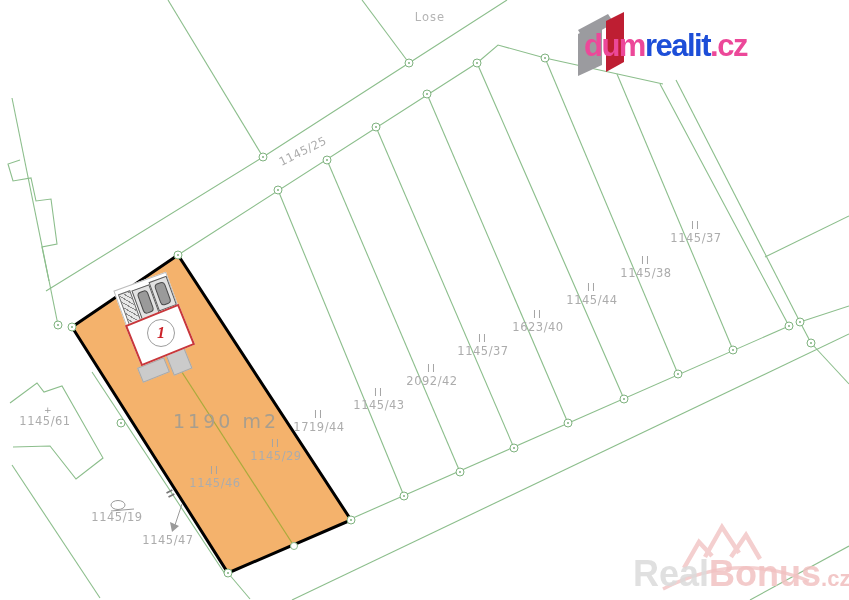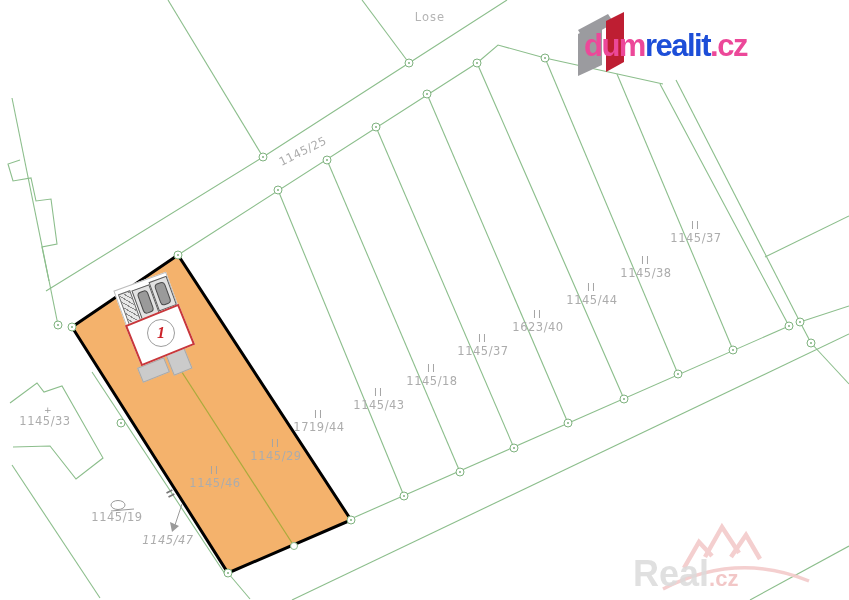--- a/index.html
+++ b/index.html
@@ -168,20 +168,21 @@
       <path d="M684,568 L699,542 L712,556"></path>
       <path d="M705,557 L722,527 L739,553"></path>
       <path d="M731,557 L746,535 L760,559"></path>
       <path d="M663,589 Q736,551 809,581" stroke-width="3.5"></path>
     </g>
   </svg>
 
   <div class="street-label">Lose</div>
   <div class="lbl rot-road" style="left:258px;top:145px;">1145/25</div>
 
+  <div class="area-label">1190  m2</div>
 
   <div class="edge-tick">II</div>
 
   <div class="plus-33">+</div>
 
   <div class="garage">
     <div class="hatch"></div>
     <div class="carbox car1">
       <div class="car"></div>
     </div>
@@ -214,53 +215,54 @@
       <div class="lbl" style="left: 493px; top: 308px;">
         <div class="mk">II</div>
         <div>1623/40</div>
       </div>
       <div class="lbl" style="left: 438px; top: 332px;">
         <div class="mk">II</div>
         <div>1145/37</div>
       </div>
       <div class="lbl" style="left: 387px; top: 362px;">
         <div class="mk">II</div>
-        <div>1145/18</div>
+        <div>2092/42</div>
       </div>
       <div class="lbl" style="left: 334px; top: 386px;">
         <div class="mk">II</div>
         <div>1145/43</div>
       </div>
       <div class="lbl" style="left: 274px; top: 408px;">
         <div class="mk">II</div>
         <div>1719/44</div>
       </div>
       <div class="lbl" style="left: 231px; top: 437px;">
         <div class="mk">II</div>
         <div>1145/29</div>
       </div>
       <div class="lbl" style="left: 170px; top: 464px;">
         <div class="mk">II</div>
         <div>1145/46</div>
       </div>
-      <div class="lbl" style="left: 123px; top: 534px; font-style: italic;">
+      <div class="lbl" style="left: 123px; top: 534px;">
         <div>1145/47</div>
       </div>
       <div class="lbl" style="left: 72px; top: 511px;">
         <div>1145/19</div>
       </div>
       <div class="lbl" style="left: 0px; top: 415px;">
-        <div>1145/33</div>
+        <div>1145/61</div>
       </div>
     </div>
 
   <div class="logo">
     <div class="logo-text">
       <span class="g">dum</span><span class="r">realit</span><span class="g">.cz</span>
     </div>
   </div>
 
   <div class="wm">
     <span class="w1">Real</span>
+      <span class="w2">Bonus</span>
       <span class="w3">.cz</span>
   </div>
 
 </div>
 
 </body></html>

